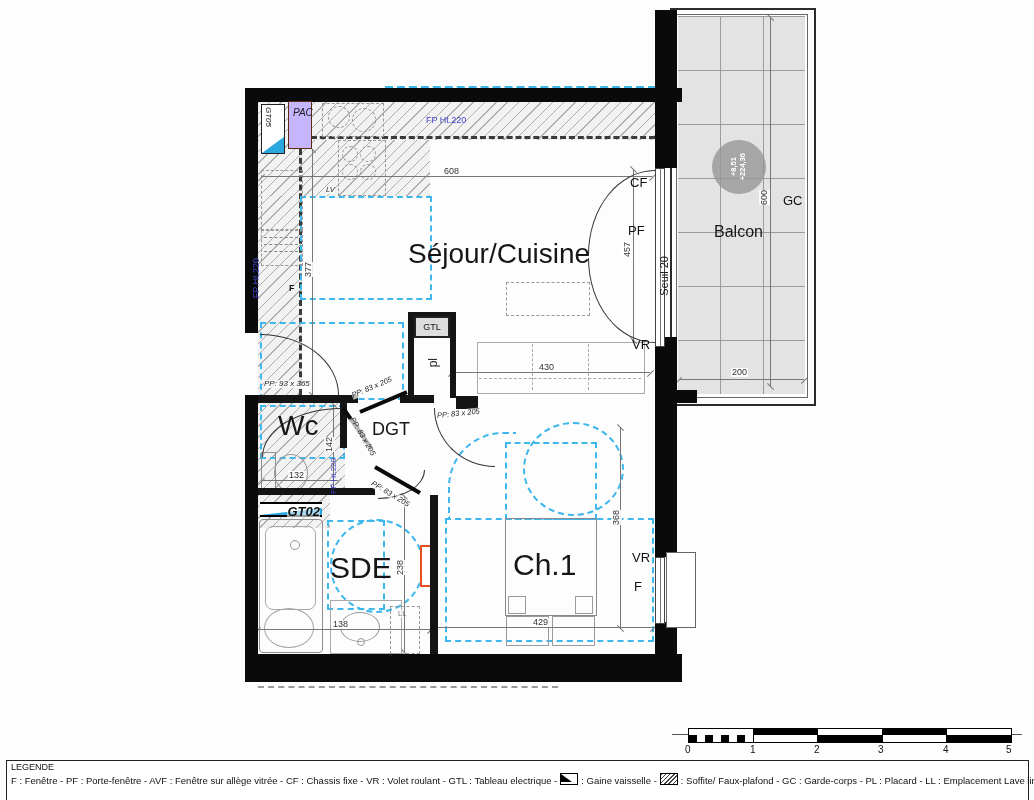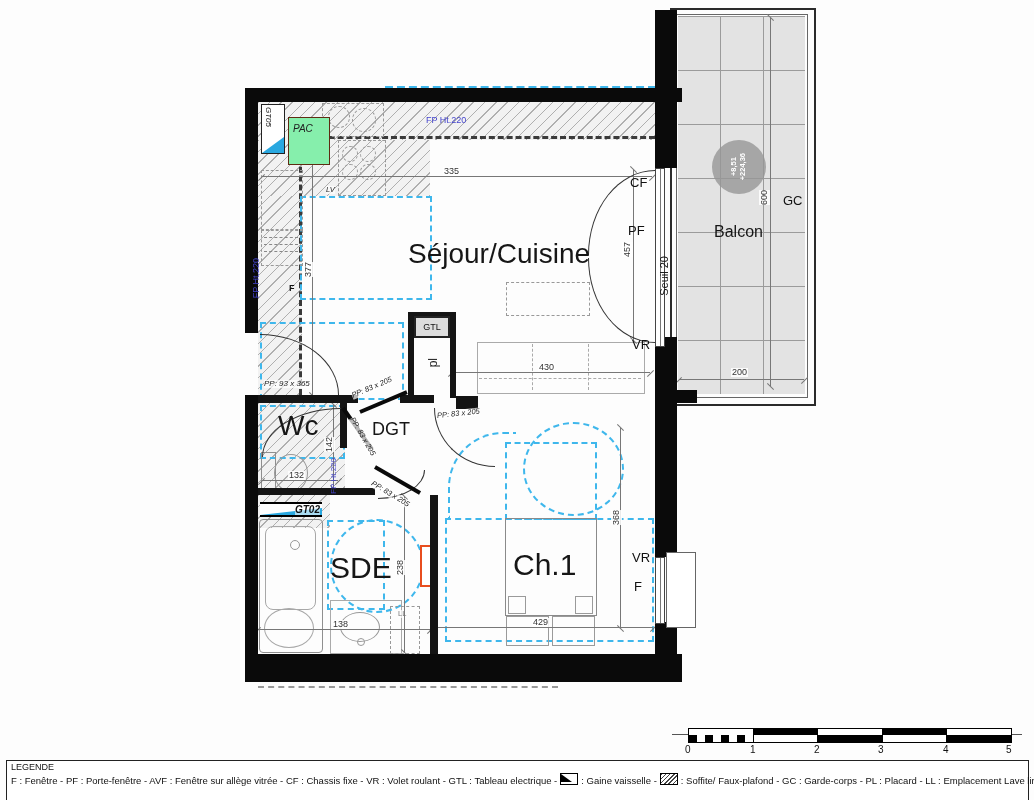--- a/index.html
+++ b/index.html
@@ -186,27 +186,27 @@
   <div class="plabel" style="left:352px;top:414px;transform:rotate(60deg);">PP: 83 x 205</div>
   <div class="plabel" style="left:372px;top:479px;transform:rotate(31deg);">PP: 83 x 205</div>
   <div class="plabel" style="left:437px;top:412px;transform:rotate(-6deg);">PP: 83 x 205</div>
 
   <div class="a" style="left:261px;top:104px;width:24px;height:50px;background:#fff;border:1px solid #222;box-sizing:border-box;">
     <span class="vtd" style="position:absolute;left:2px;top:2px;font-size:8px;font-style:italic;">GT05</span>
     <i style="position:absolute;left:0;bottom:0;width:100%;height:16px;background:#29a8e0;clip-path:polygon(0 100%,100% 0,100% 100%);"></i>
   </div>
   <div class="a" style="left:260px;top:502px;width:62px;height:15px;background:#fff;border-top:2px solid #000;border-bottom:2px solid #000;box-sizing:border-box;">
     <i style="position:absolute;left:0;bottom:0;width:100%;height:7px;background:#29a8e0;clip-path:polygon(0 100%,100% 0,100% 100%);"></i>
-    <span style="position:absolute;right:2px;top:0;font-size:10px;font-style:italic;font-weight:bold;background:rgba(255,255,255,.6);">GT02</span>
-  </div>
-  <div class="a" style="left:288px;top:117px;width:42px;height:48px;background:#86efac;border:1px solid #5d2c12;box-sizing:border-box;">
+    <span style="position:absolute;right:2px;top:0;font-size:13px;font-style:italic;font-weight:bold;background:rgba(255,255,255,.6);">GT02</span>
+  </div>
+  <div class="a" style="left:288px;top:101px;width:24px;height:48px;background:#c4b5fd;border:1px solid #5d2c12;box-sizing:border-box;">
     <span style="position:absolute;left:4px;top:5px;font-size:10px;font-style:italic;color:#222;">PAC</span>
   </div>
 
-  <div class="dl" style="left:443px;top:167px;">335</div>
+  <div class="dl" style="left:443px;top:167px;">608</div>
   <div class="dl vt" style="left:303px;top:262px;">377</div>
   <div class="dl vt" style="left:622px;top:242px;">457</div>
   <div class="dl" style="left:538px;top:363px;">430</div>
   <div class="dl vt" style="left:324px;top:437px;">142</div>
   <div class="dl" style="left:288px;top:471px;">132</div>
   <div class="dl vt" style="left:395px;top:560px;">238</div>
   <div class="dl" style="left:332px;top:620px;">138</div>
   <div class="dl vt" style="left:611px;top:510px;">368</div>
   <div class="dl" style="left:532px;top:618px;">429</div>
 

